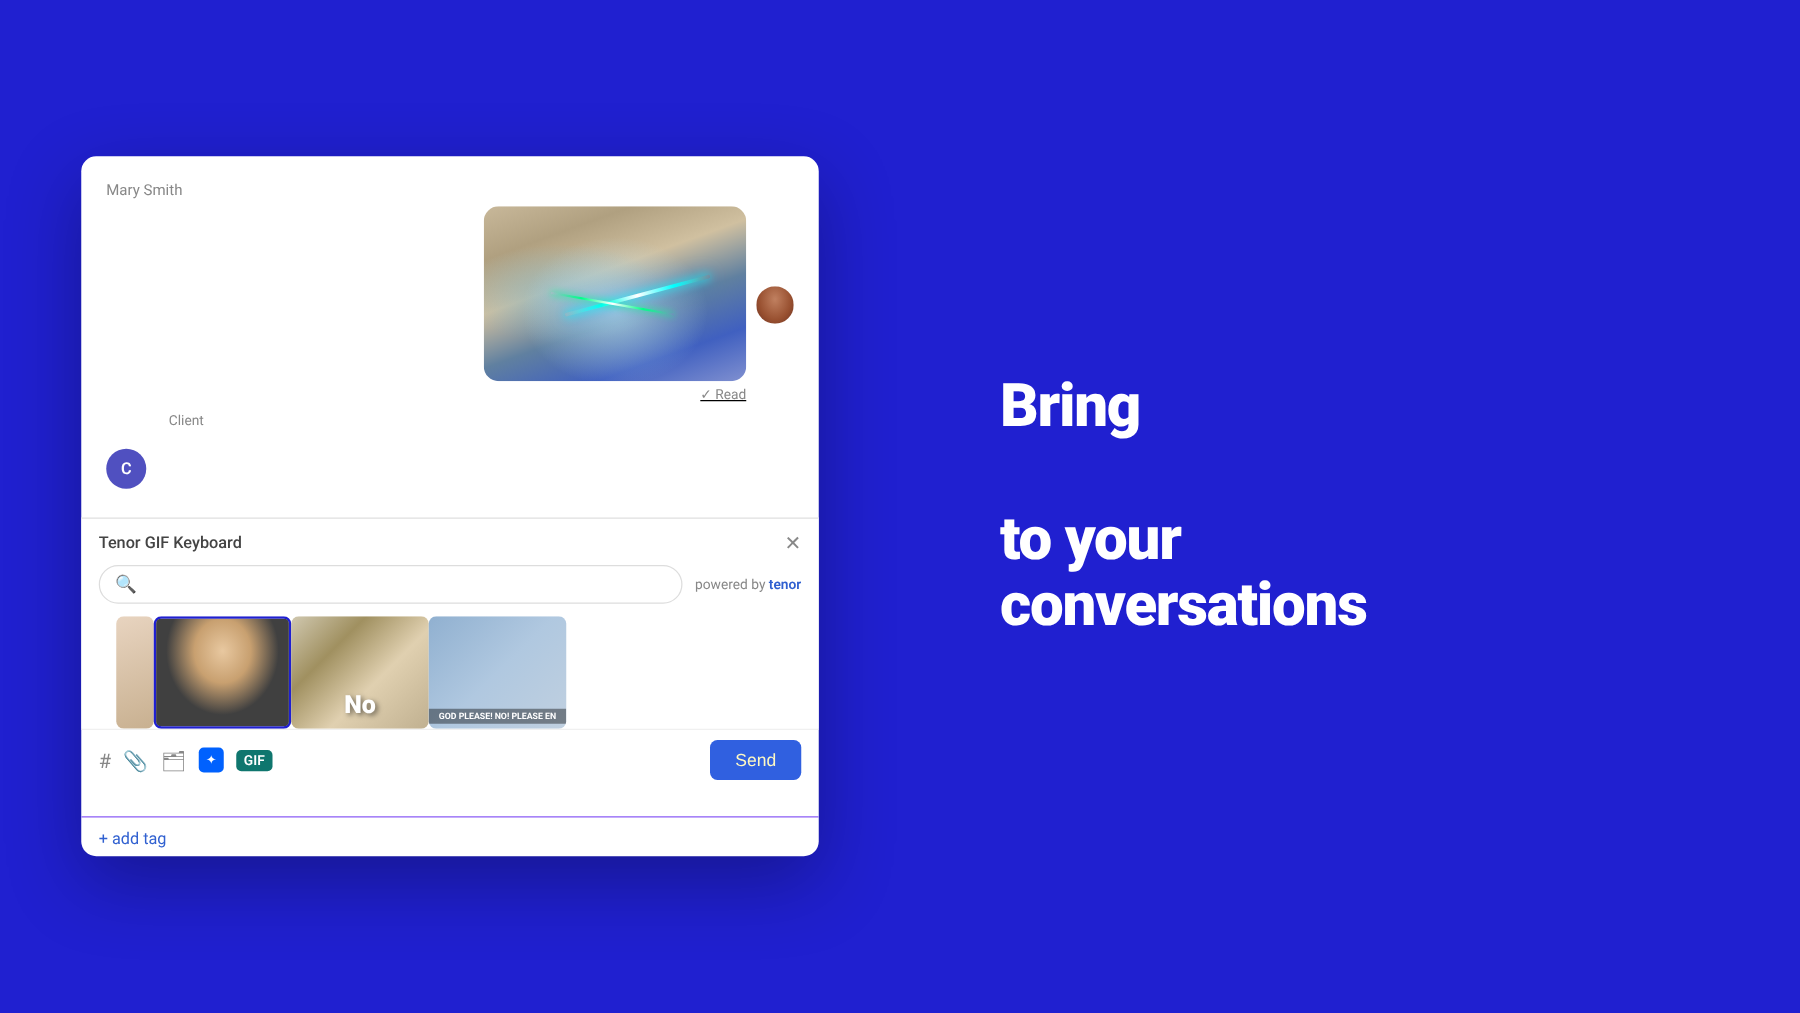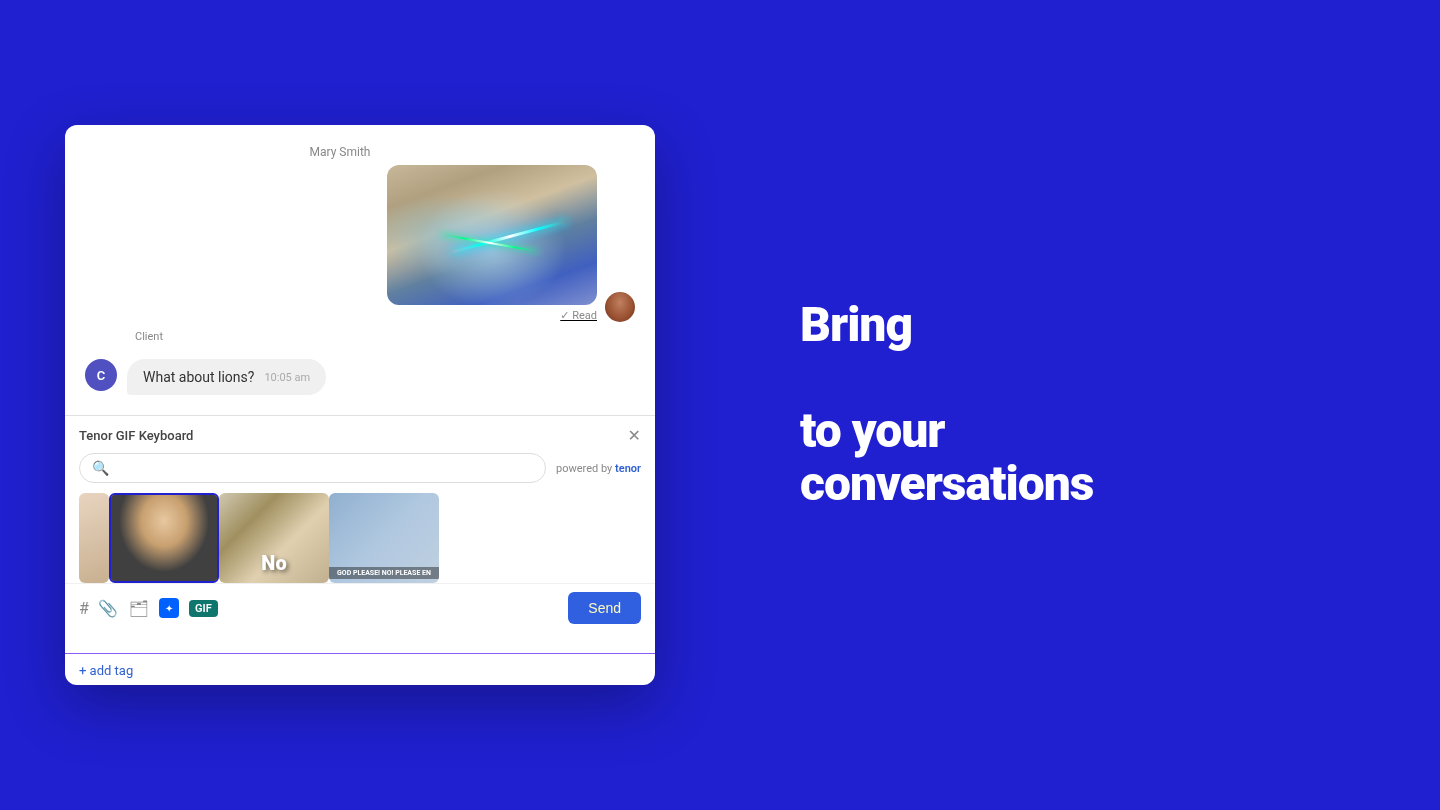--- a/index.html
+++ b/index.html
@@ -35,31 +35,31 @@
     }
 
     .chat-messages {
       flex: 1;
       padding: 20px;
       overflow: hidden;
       position: relative;
     }
 
     .mary-smith-label {
-      text-align: center;
+      text-align: left;
       font-size: 12px;
       color: #888;
       margin-bottom: 6px;
       padding-right: 40px;
     }
 
     .outgoing-message-row {
       display: flex;
       justify-content: flex-end;
-      align-items: flex-end;
+      align-items: center;
       margin-bottom: 8px;
       text-decoration: underline;
     }
 
     .outgoing-message-content {
       display: flex;
       flex-direction: column;
       align-items: flex-end;
     }
 
@@ -244,21 +244,21 @@
     }
 
     .tenor-brand {
       color: #3060d0;
       font-weight: 600;
     }
 
     .gif-grid {
       display: flex;
       gap: 0;
-      padding: 0 14px 10px;
+      padding: 0 28px 10px;
       overflow: hidden;
       height: 90px;
     }
 
     .gif-thumb {
       border-radius: 6px;
       overflow: hidden;
       flex-shrink: 0;
       cursor: pointer;
     }
@@ -435,24 +435,20 @@
         <div class="avatar-mary">
           <div class="avatar-face"></div>
         </div>
       </div>
 
       <div class="client-label">Client</div>
       <div class="incoming-message-row">
         <div class="avatar-client">
           <span>C</span>
         </div>
-        <div class="incoming-bubble">
-          <span>What about lions?</span>
-          <span class="msg-time">10:05 am</span>
-        </div>
       </div>
     </div>
 
     <div class="gif-keyboard">
       <div class="gif-keyboard-header">
         <span class="gif-keyboard-title">Tenor GIF Keyboard</span>
         <span class="gif-keyboard-close">✕</span>
       </div>
       <div class="gif-search-row">
         <div class="gif-search-box">

